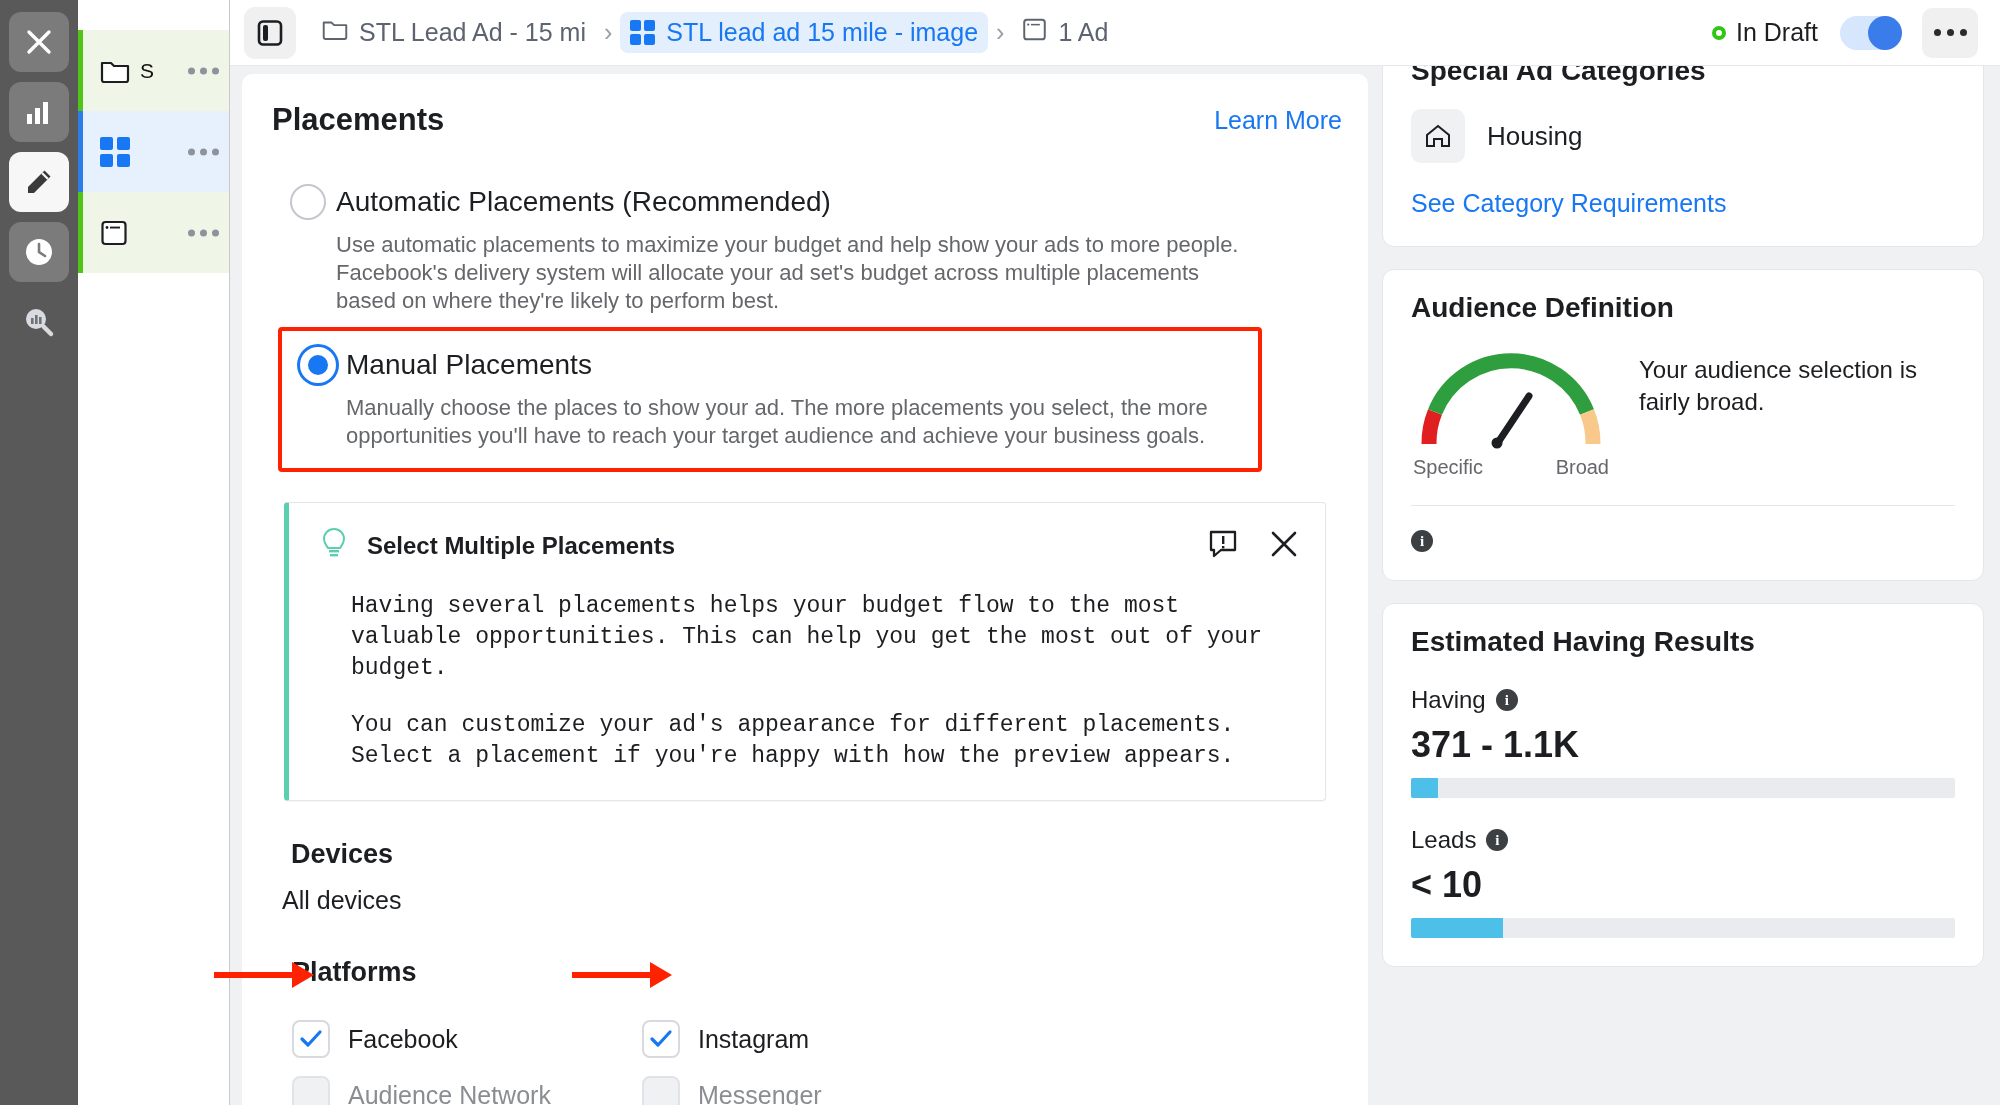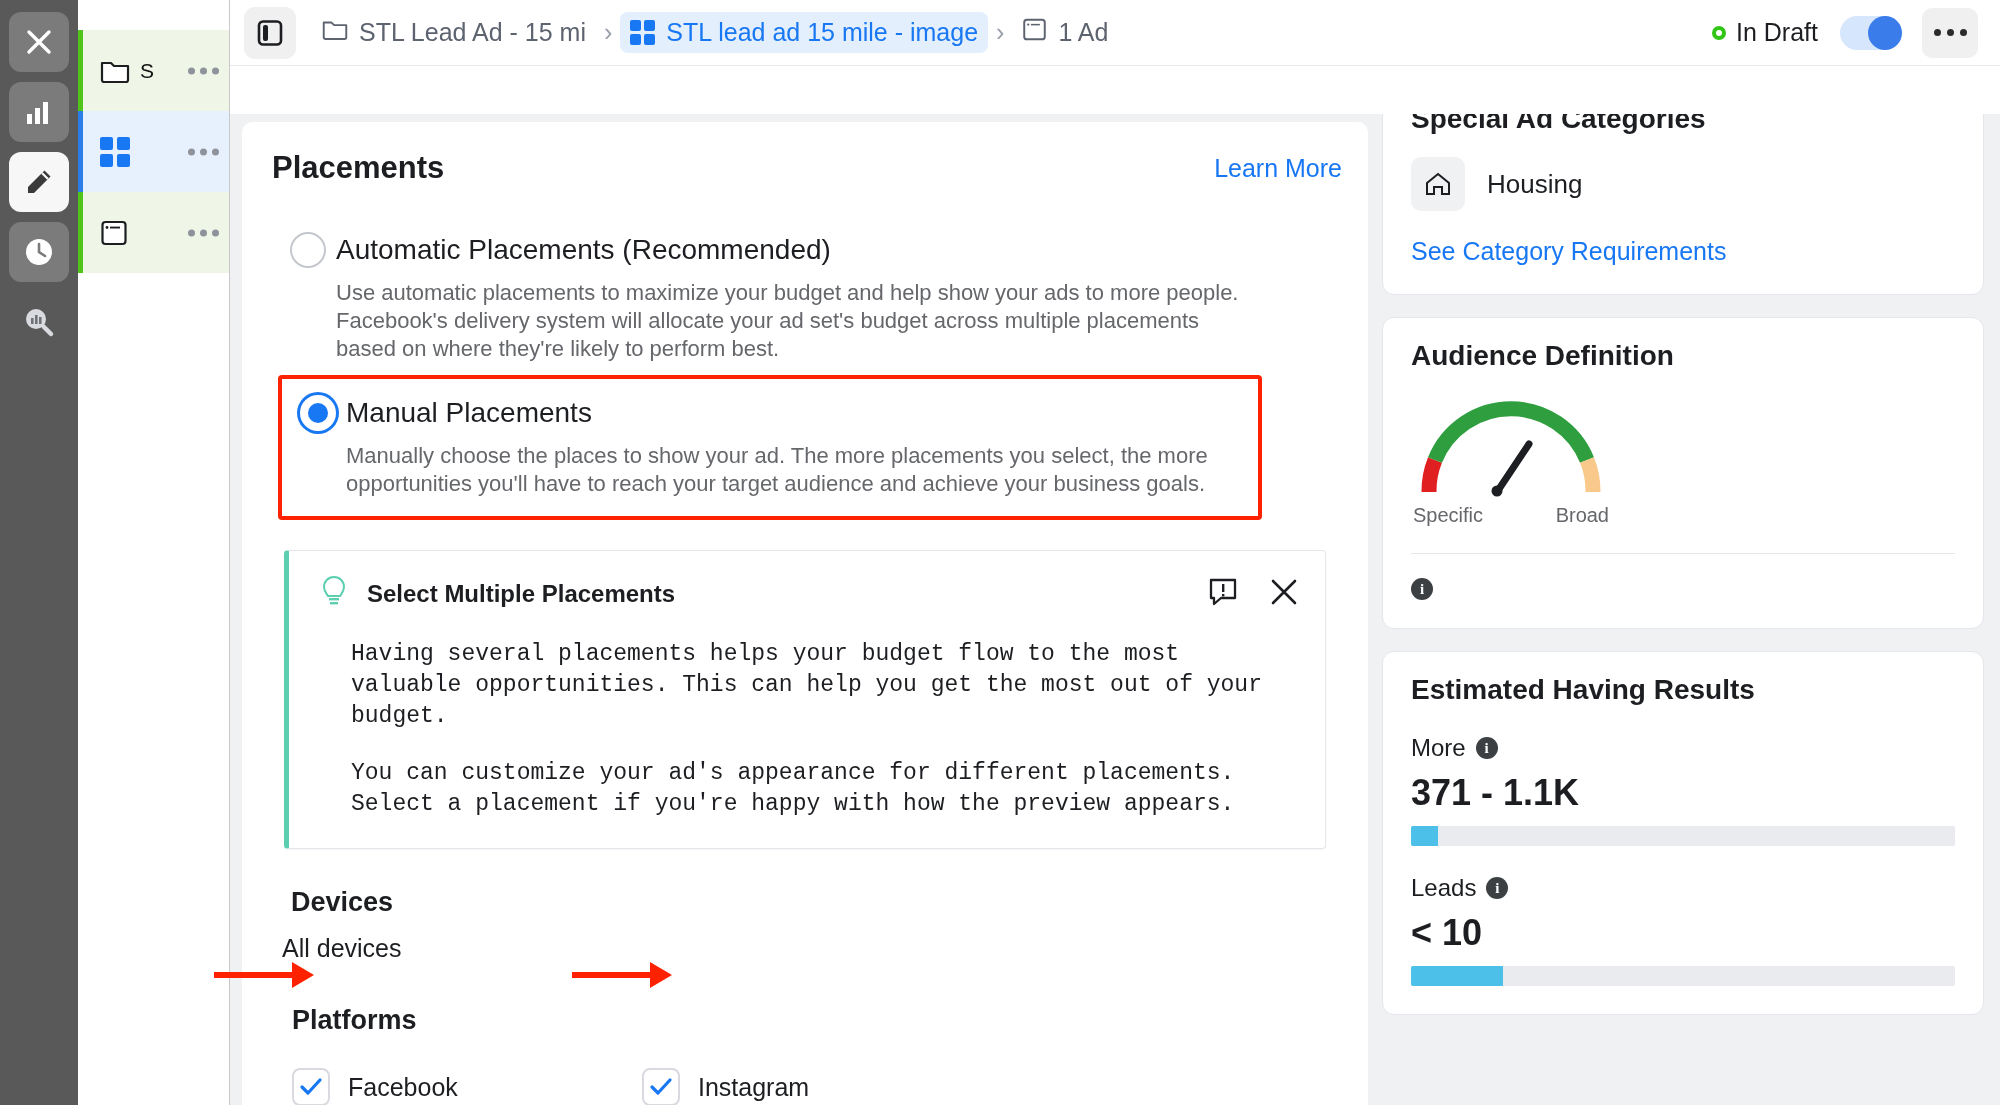--- a/index.html
+++ b/index.html
@@ -55,21 +55,21 @@
   }
   .tree-dots {
     position: absolute; right: 10px; top: 50%; transform: translateY(-50%);
     display: flex; gap: 5px;
   }
   .tree-dots i { width: 7px; height: 7px; border-radius: 50%; background: #8e939b; display:block; }
   .grid4 { display: grid; grid-template-columns: 13px 13px; grid-template-rows: 13px 13px; gap: 4px; }
   .grid4 i { background: #1877f2; border-radius: 2px; display: block; }
 
   
-  .content { flex: 1 1 auto; height: 1105px; display: flex; flex-direction: column; background: #ffffff; position: relative; gap: 48px; }
+  .content { flex: 1 1 auto; height: 1105px; display: flex; flex-direction: column; background: #ffffff; position: relative; }
 
   
   .topbar {
     height: 66px; flex: 0 0 66px;
     display: flex; align-items: center;
     padding: 0 22px 0 14px;
     background: #ffffff;
     border-bottom: 1px solid #e8e8e8;
   }
   .icon-square {
@@ -454,32 +454,33 @@
                 <path d="M24 68 A82 82 0 0 1 176 68" stroke="#2e9e3e" stroke-width="15" fill="none"></path>
                 <path d="M176 68 A82 82 0 0 1 182 100" stroke="#f8c98a" stroke-width="15" fill="none" stroke-linecap="butt"></path>
                 <path d="M86 100 L118 52" stroke="#1c1e21" stroke-width="7" stroke-linecap="round"></path>
                 <circle cx="86" cy="99" r="5.5" fill="#1c1e21"></circle>
               </svg>
               <div class="gauge-labels">
                 <span>Specific</span>
                 <span>Broad</span>
               </div>
             </div>
+            <div class="gauge-note">Your audience selection is fairly broad.</div>
           </div>
           <div class="divider"></div>
           <div class="reach-line">
             <span class="info-dot">i</span>
           </div>
         </div>
 
         <div class="side-card">
           <div class="side-title">Estimated Having Results</div>
 
           <div class="metric-label">
-            <span>More</span>
+            <span>Having</span>
             <span class="info-dot">i</span>
           </div>
           <div class="metric-value">371 - 1.1K</div>
           <div class="bar">
               <i style="width: 5%; background: rgb(76, 192, 232);"></i>
             </div>
 
           <div class="metric-label">
             <span>Leads</span>
             <span class="info-dot">i</span>

